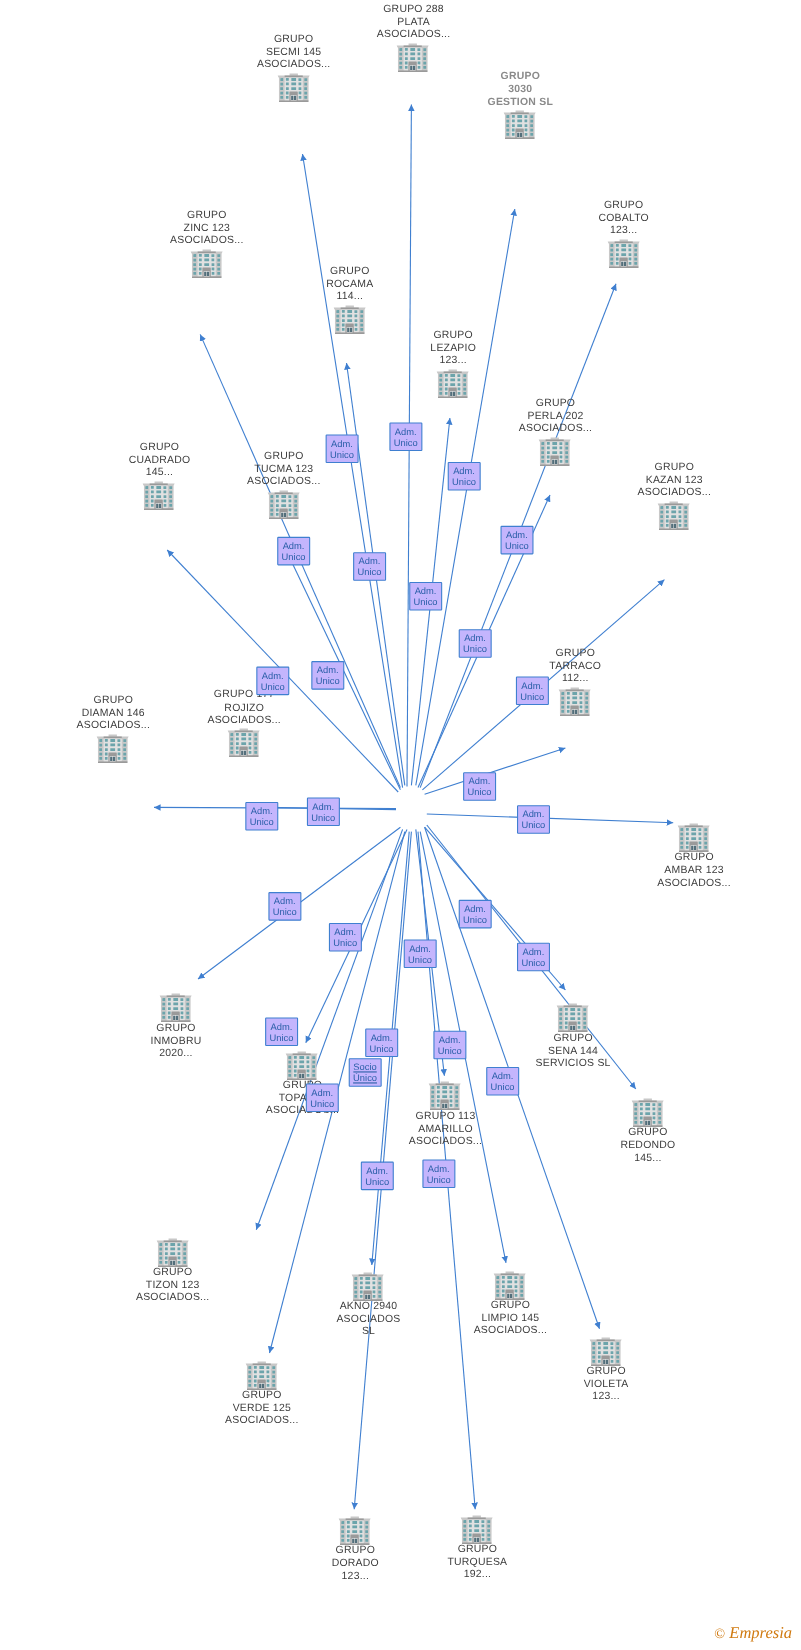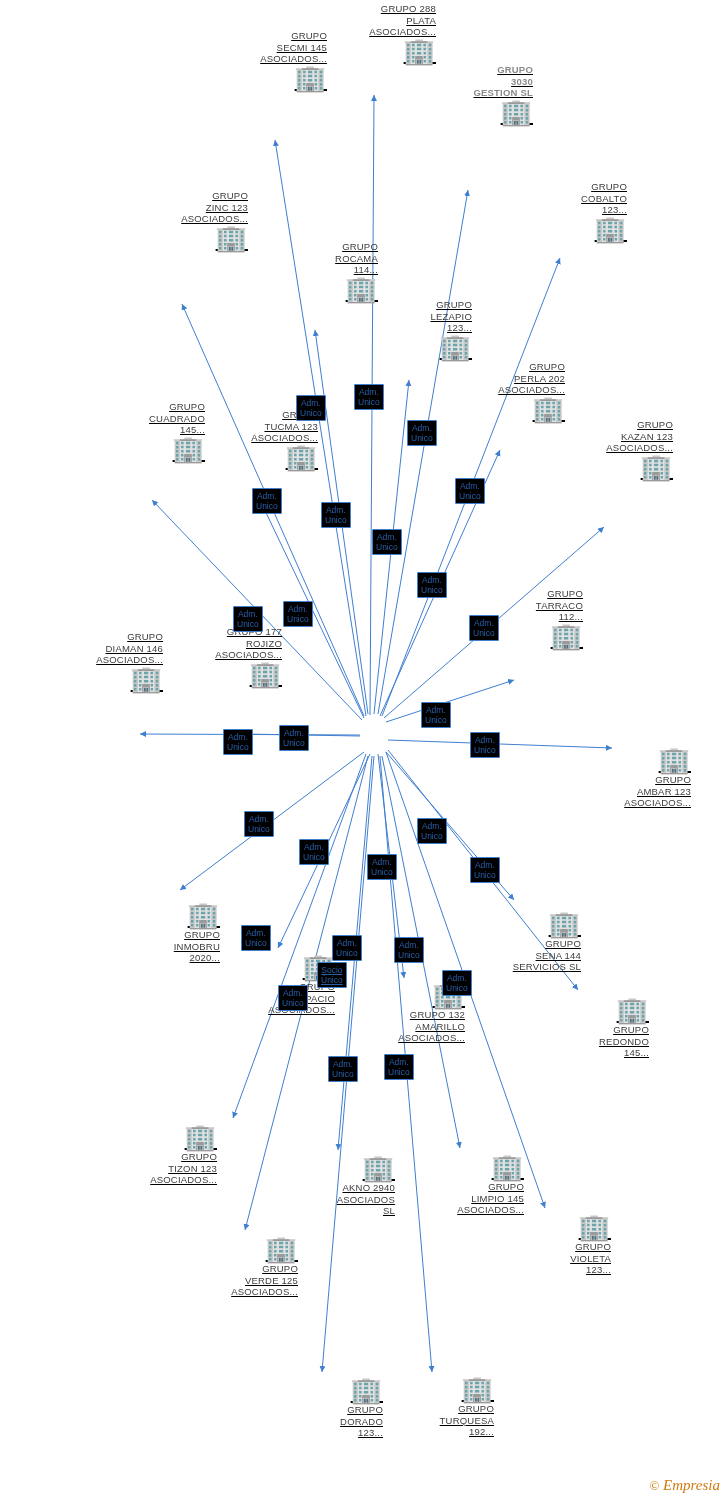--- a/index.html
+++ b/index.html
@@ -22,22 +22,21 @@
     left: 0;
     top: 0;
     width: 728px;
     height: 1500px;
     pointer-events: none;
   }
   .node {
     position: absolute;
     width: 120px;
     margin-left: -60px;
-    text-align: right;
-    text-decoration: underline;
+    text-align: center;
   }
   .node .glyph {
     display: block;
     line-height: 1;
     color: #7f7f7f;
   }
   .node .label {
     display: block;
     font-size: 9.5px;
     line-height: 11.5px;
@@ -65,21 +64,21 @@
     display: block;
     font-size: 10px;
     line-height: 12px;
     color: #3c3c3c;
     white-space: pre-line;
   }
 
   .role {
     position: absolute;
     border: 1px solid #3f7fd0;
-    background: #000000;
+    background: #c4b5fd;
     color: #2a5fa8;
     font-size: 8.5px;
     line-height: 10px;
     text-align: center;
     padding: 2px 3px;
     white-space: pre-line;
     border-radius: 1px;
   }
 
   .watermark {
@@ -247,21 +246,21 @@
 SERVICIOS  SL</span>
       </div>
       <div class="node" style="left: 275px; top: 954px;">
         <span class="glyph" style="font-size: 26px;">🏢</span>
         <span class="label">GRUPO
 TOPACIO
 ASOCIADOS...</span>
       </div>
       <div class="node" style="left: 405px; top: 982px;">
         <span class="glyph" style="font-size: 26px;">🏢</span>
-        <span class="label">GRUPO 132
+        <span class="label">GRUPO 113
 AMARILLO
 ASOCIADOS...</span>
       </div>
       <div class="node" style="left: 589px; top: 997px;">
         <span class="glyph" style="font-size: 26px;">🏢</span>
         <span class="label">GRUPO
 REDONDO
 145...</span>
       </div>
       <div class="node" style="left: 157px; top: 1124px;">

